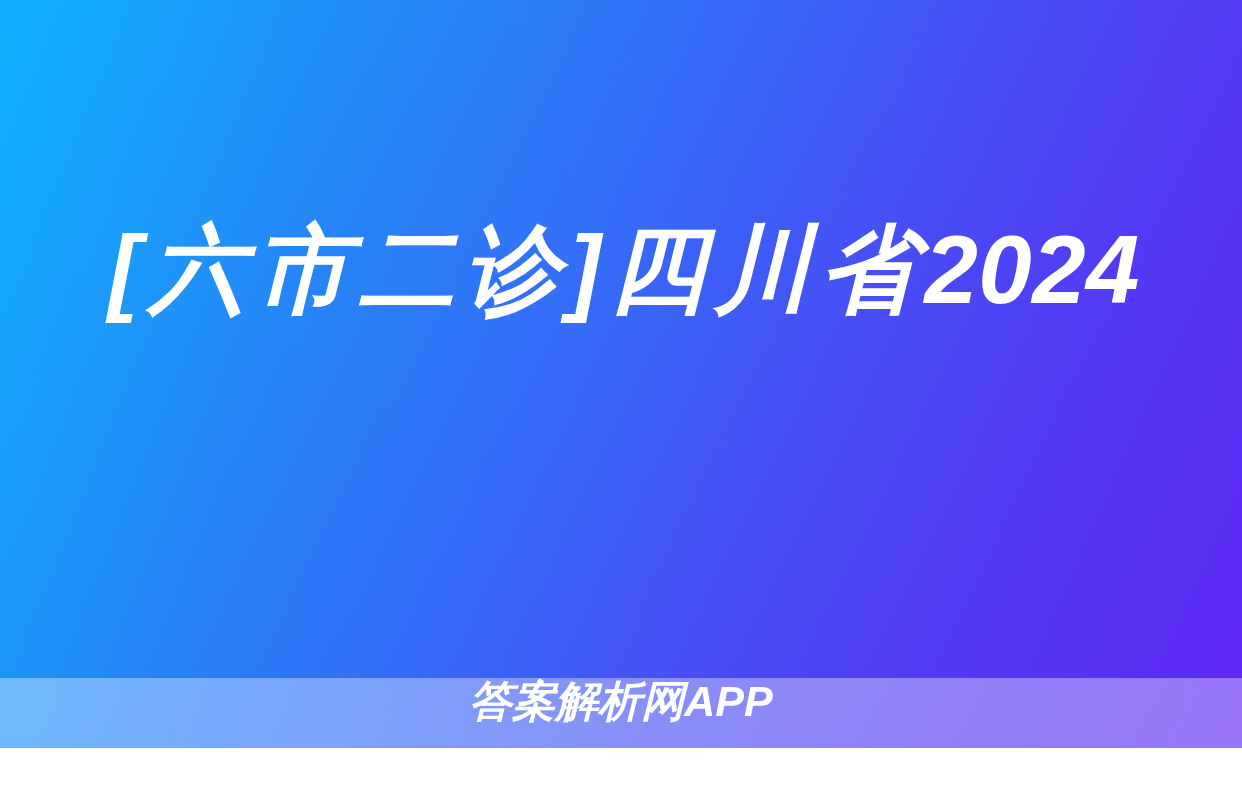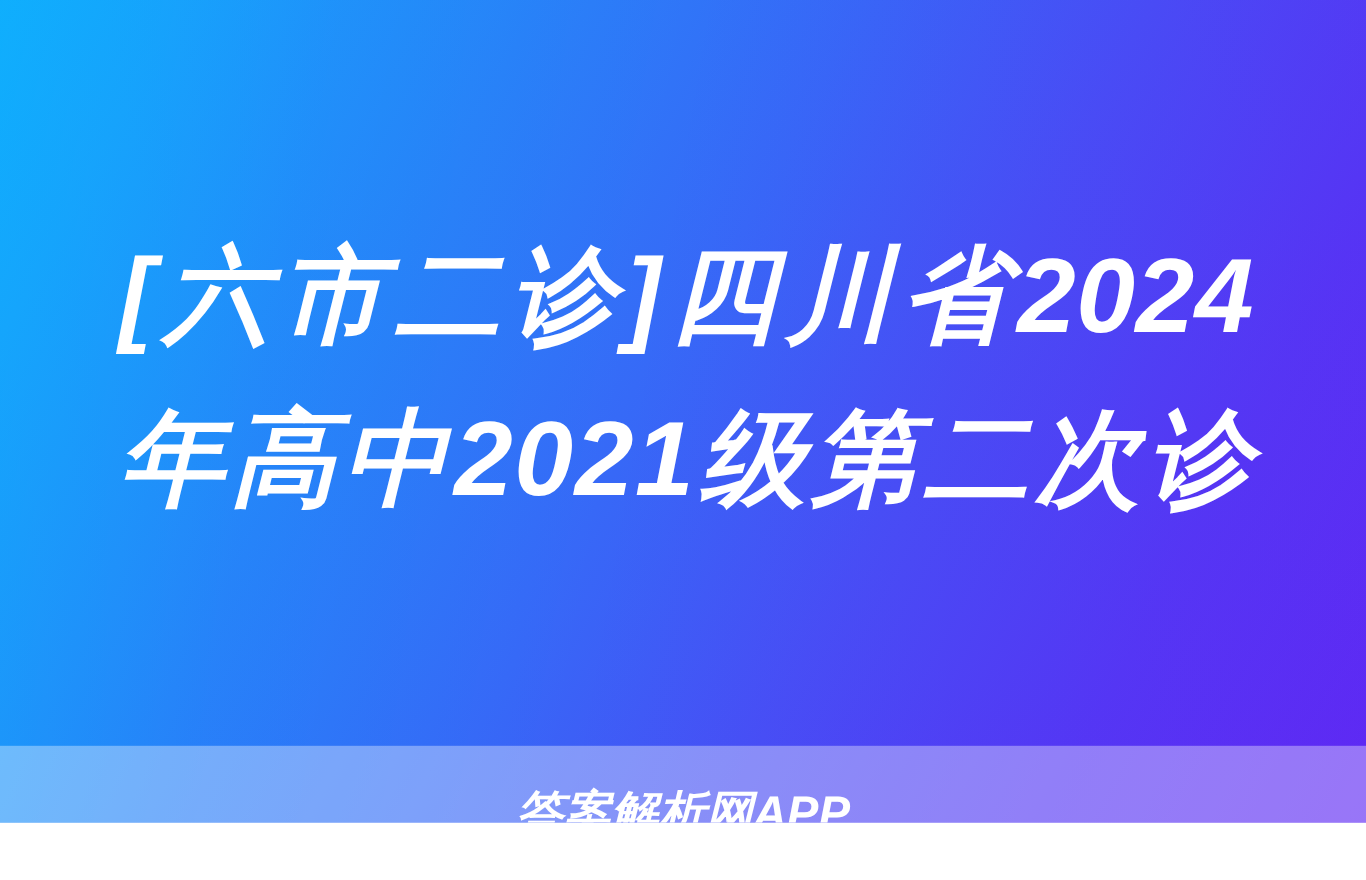--- a/index.html
+++ b/index.html
@@ -63,21 +63,20 @@
 
   #footer-bar {
     position: absolute;
     left: 0;
     right: 0;
     top: 678px;
     height: 122px;
     background: rgba(255, 255, 255, 0.36);
     z-index: 4;
     display: flex;
-    align-items: center;
     justify-content: center;
   }
 
   #footer-text {
     color: #ffffff;
     font-size: 43px;
     font-weight: bold;
     font-style: italic;
     letter-spacing: 0px;
     line-height: 1;
@@ -88,20 +87,19 @@
 </style>
 </head>
 <body>
 
 <div id="poster">
 
   <div id="sheen"></div>
 
   <div id="title-block">
     <span class="title-line line-1">[六市二诊]四川省2024</span>
-    <span class="title-line line-2">年高中2021级第二次诊</span>
   </div>
 
   <div id="footer-bar">
     <span id="footer-text">答案解析网APP</span>
   </div>
 
 </div>
 
 </body></html>

